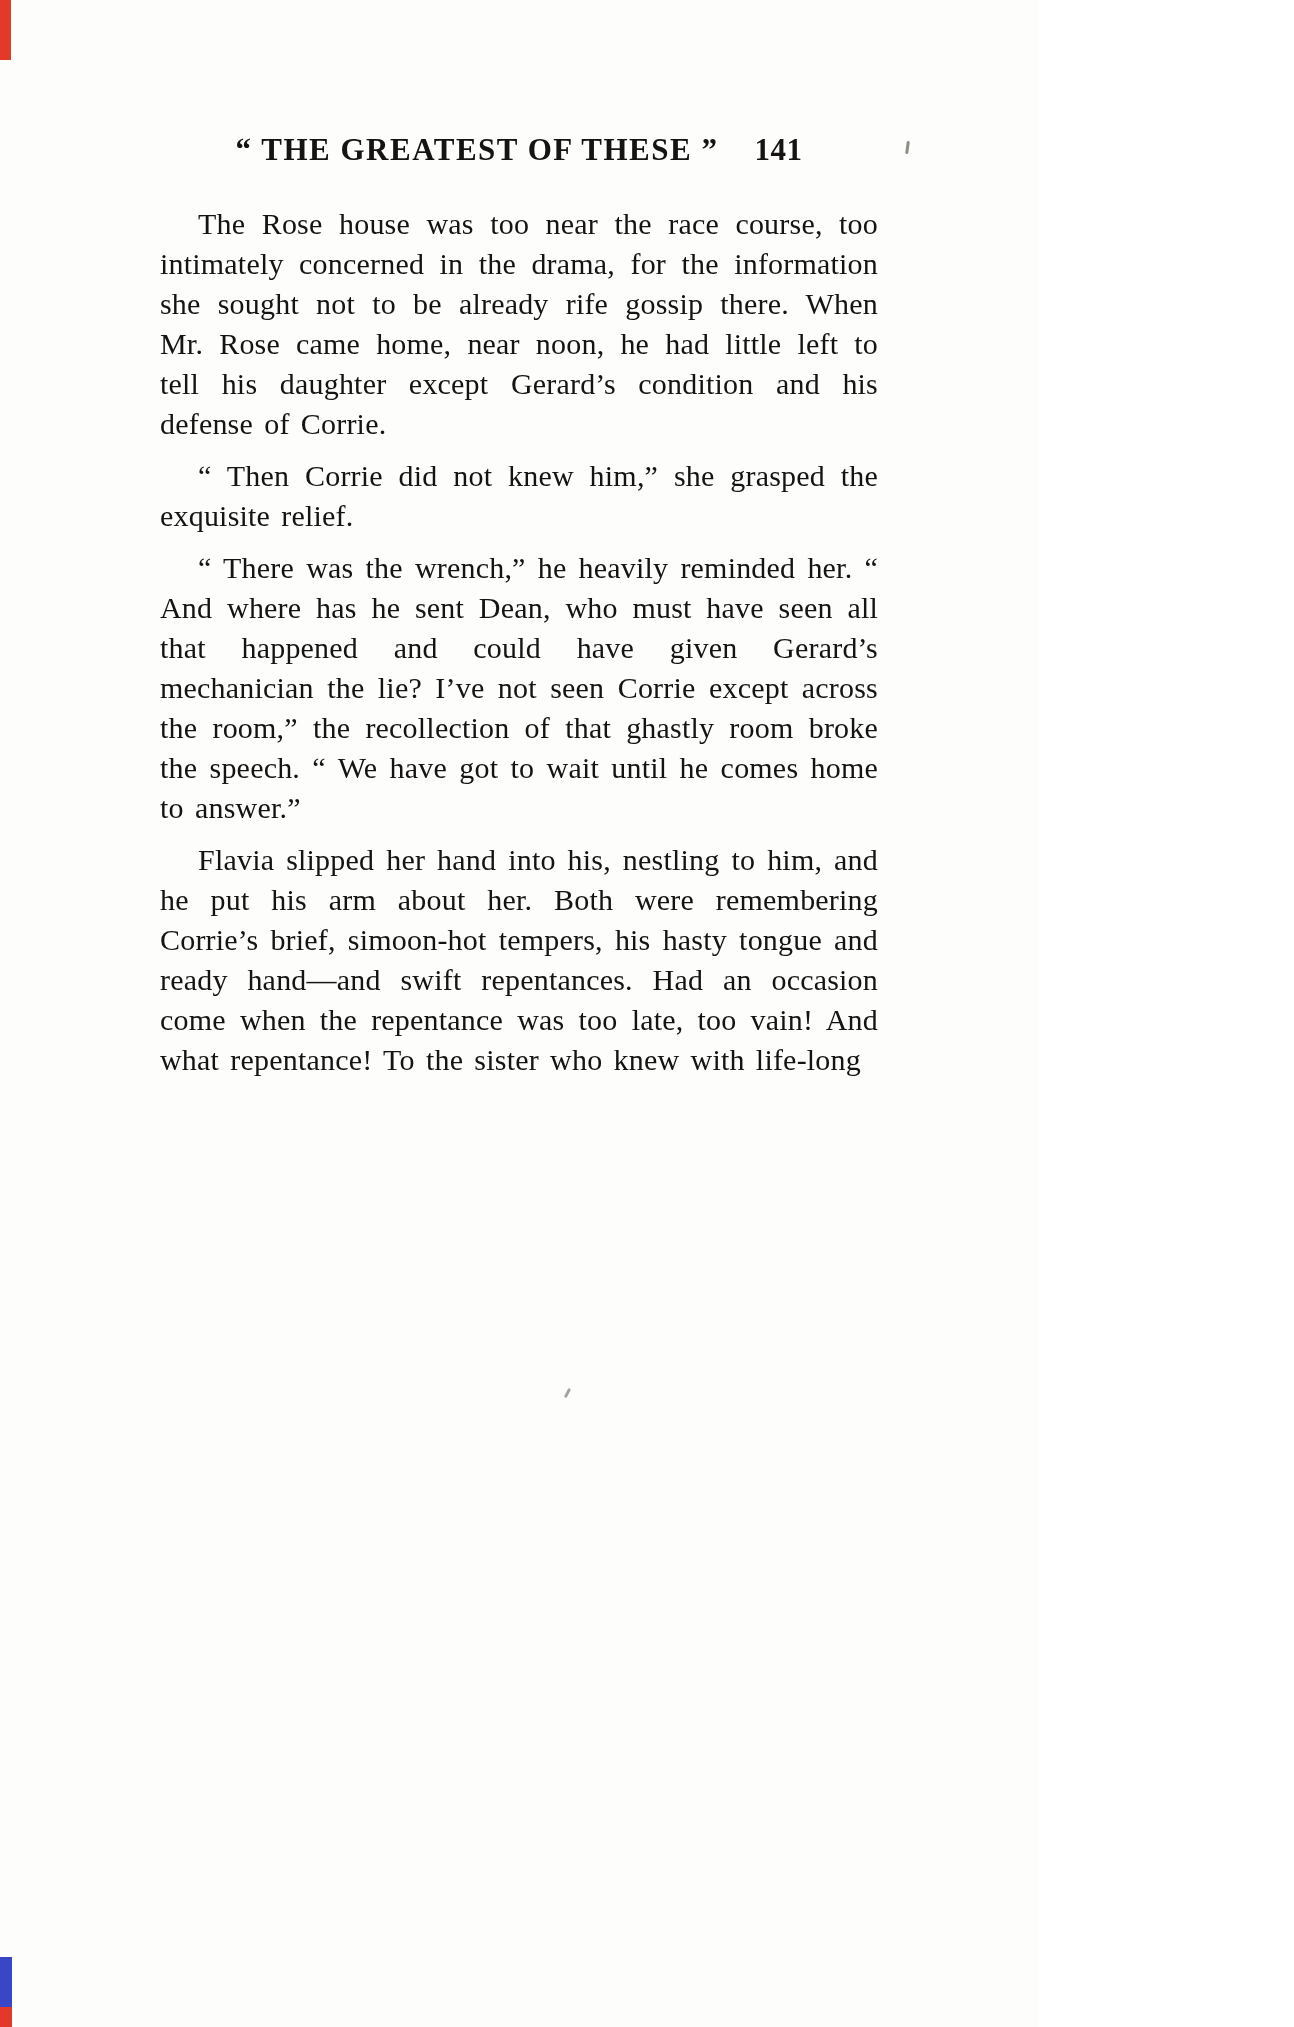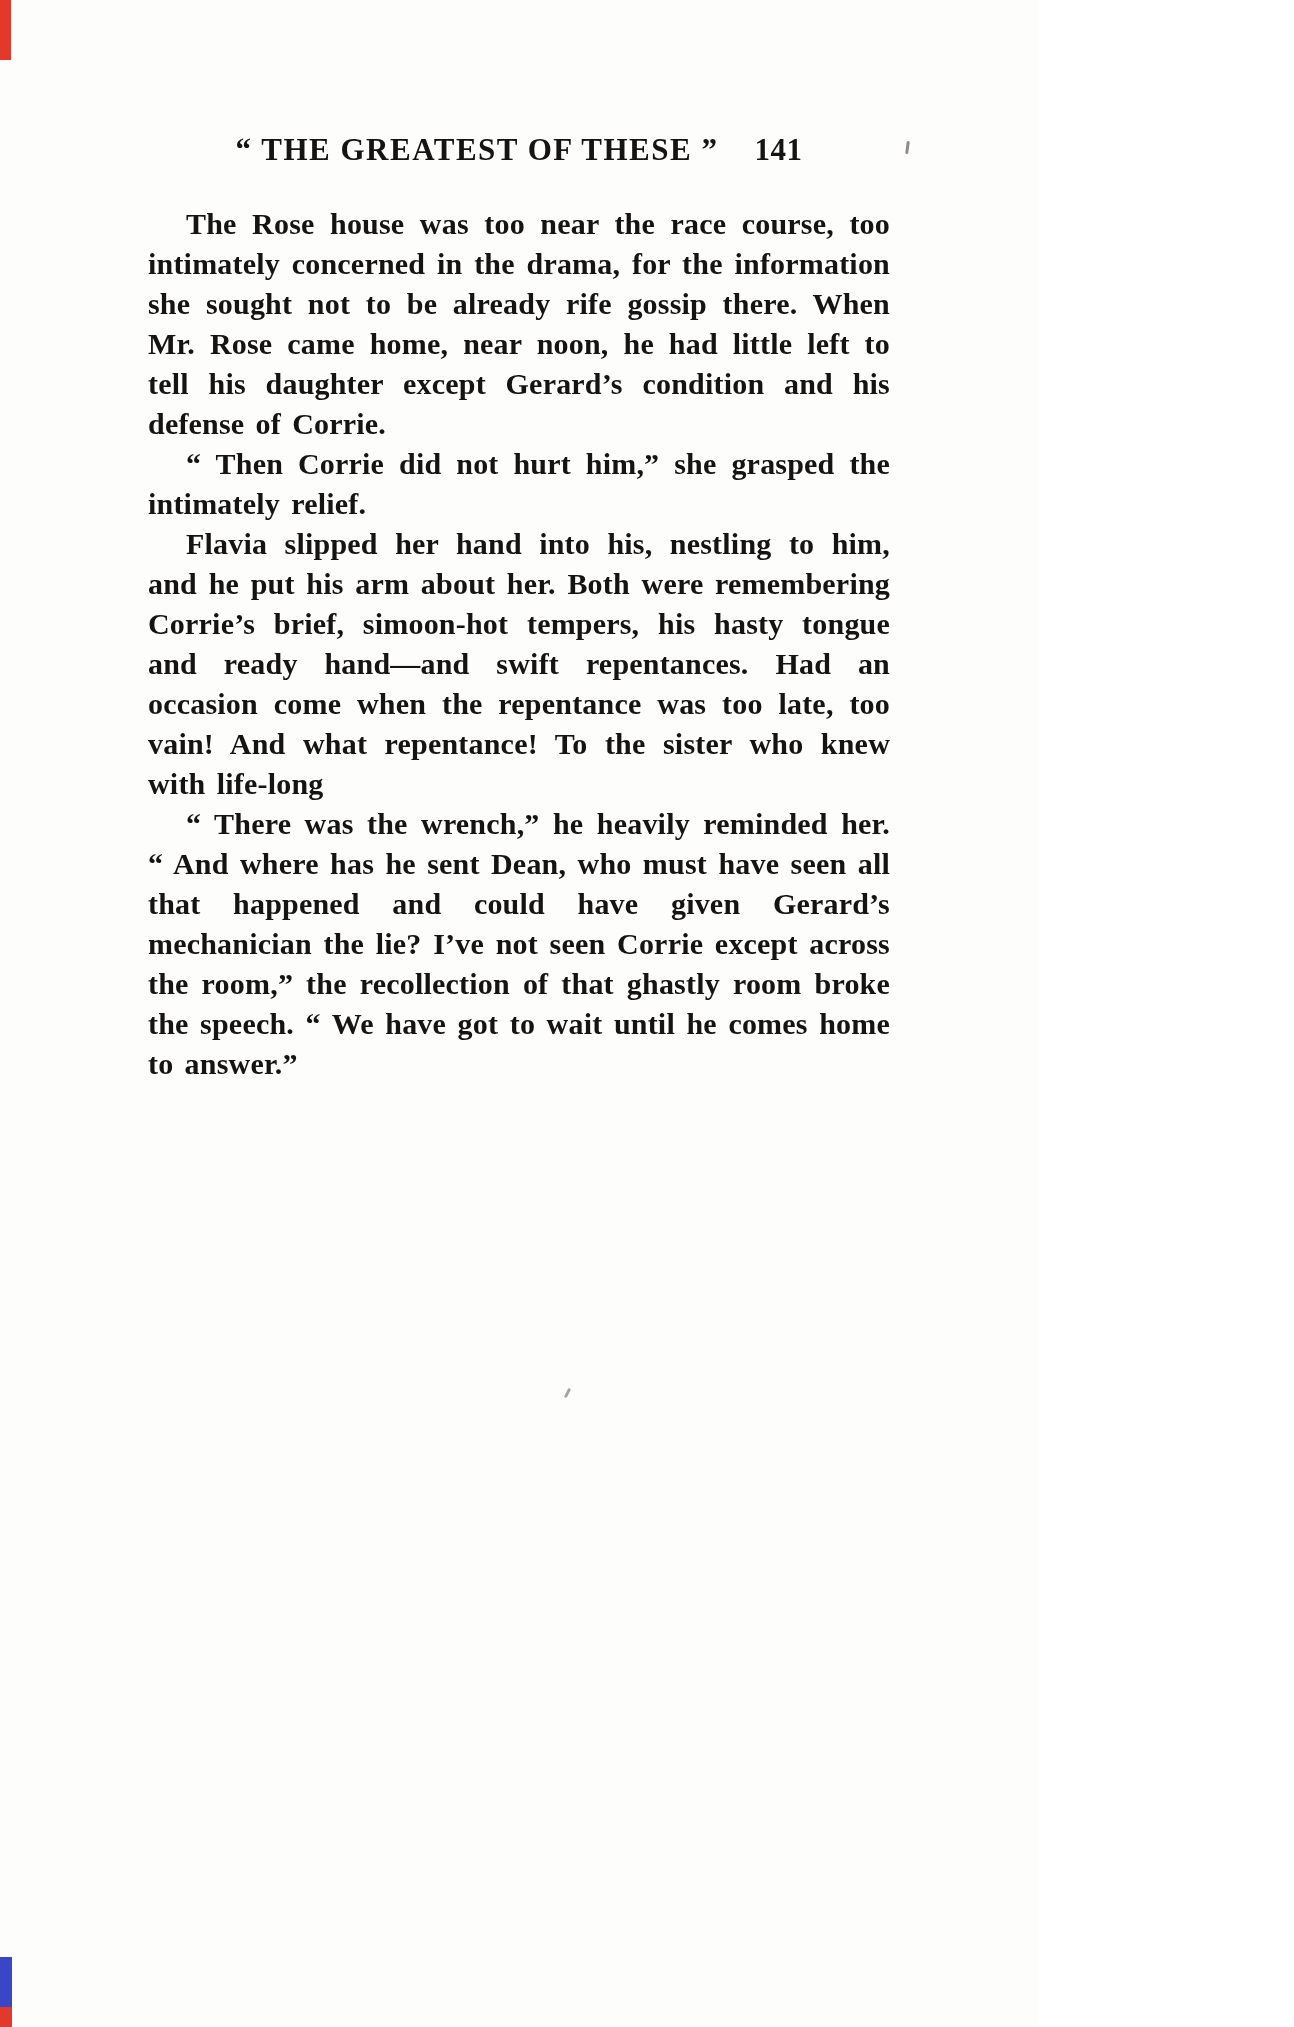--- a/index.html
+++ b/index.html
@@ -45,24 +45,23 @@
   }
   .body-text {
     margin-top: 36px;
     font-size: 30px;
     line-height: 40px;
     text-align: justify;
     letter-spacing: 0.2px;
     word-spacing: 3.5px;
   }
   .body-text p {
-    margin: 0;
+    margin: 12px;
     padding: 0;
     text-indent: 38px;
-    font-weight: bold;
   }
   
   .speck {
     position: absolute;
     background: #8f8d86;
   }
   .speck-header {
     left: 906px;
     top: 141px;
     width: 3px;
@@ -93,20 +92,20 @@
   <div class="speck speck-bottom"></div>
 
   <div class="text-block">
 
     <div class="running-header">
       <span class="title">“ THE GREATEST OF THESE ”</span><span class="pagenum">141</span>
     </div>
 
     <div class="body-text">
       <p>The Rose house was too near the race course, too intimately concerned in the drama, for the information she sought not to be already rife gossip there.  When Mr. Rose came home, near noon, he had little left to tell his daughter except Gerard’s condition and his defense of Corrie.</p>
-      <p>“ Then Corrie did not hurt him,” she grasped the intimately relief.</p>
+      <p>“ Then Corrie did not knew him,” she grasped the exquisite relief.</p>
+      <p>“ There was the wrench,” he heavily reminded her.  “ And where has he sent Dean, who must have seen all that happened and could have given Gerard’s mechanician the lie?  I’ve not seen Corrie except across the room,” the recollection of that ghastly room broke the speech.  “ We have got to wait until he comes home to answer.”</p>
       <p>Flavia slipped her hand into his, nestling to him, and he put his arm about her.  Both were remembering Corrie’s brief, simoon-hot tempers, his hasty tongue and ready hand—and swift repentances.  Had an occasion come when the repentance was too late, too vain!  And what repentance!  To the sister who knew with life-long</p>
-      <p>“ There was the wrench,” he heavily reminded her.  “ And where has he sent Dean, who must have seen all that happened and could have given Gerard’s mechanician the lie?  I’ve not seen Corrie except across the room,” the recollection of that ghastly room broke the speech.  “ We have got to wait until he comes home to answer.”</p>
     </div>
 
   </div>
 
 </div>
 
 </body></html>

